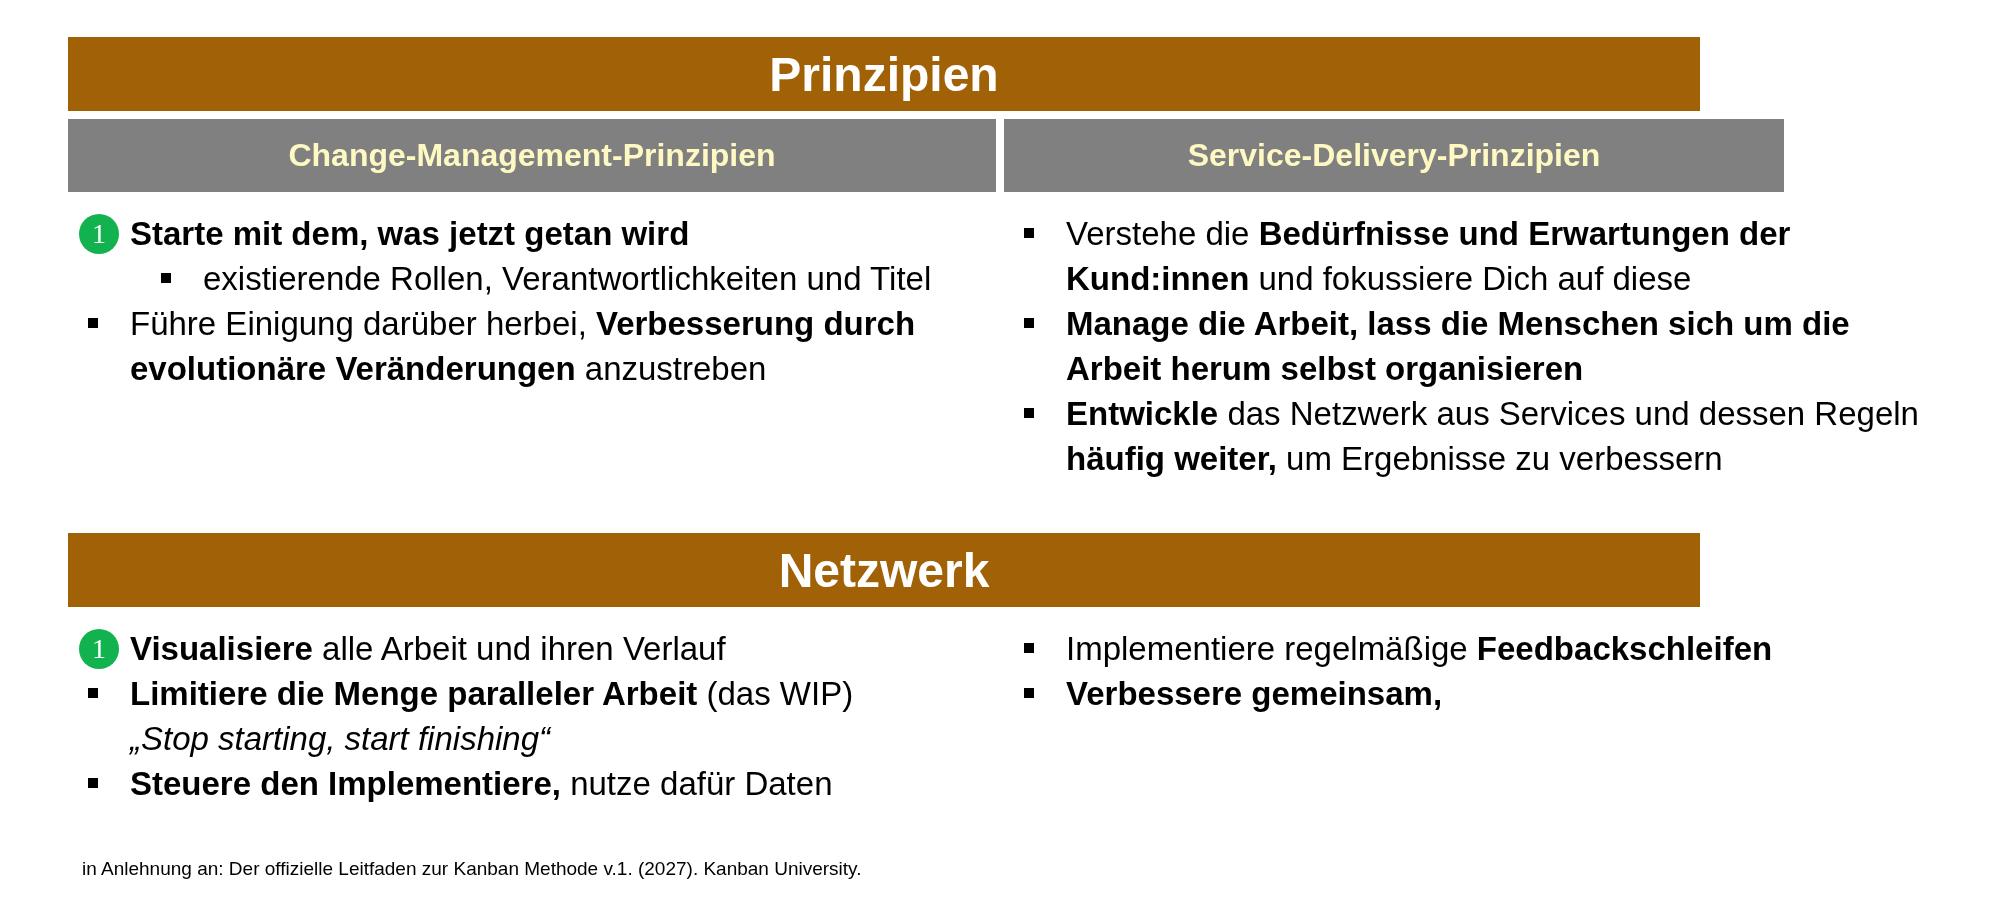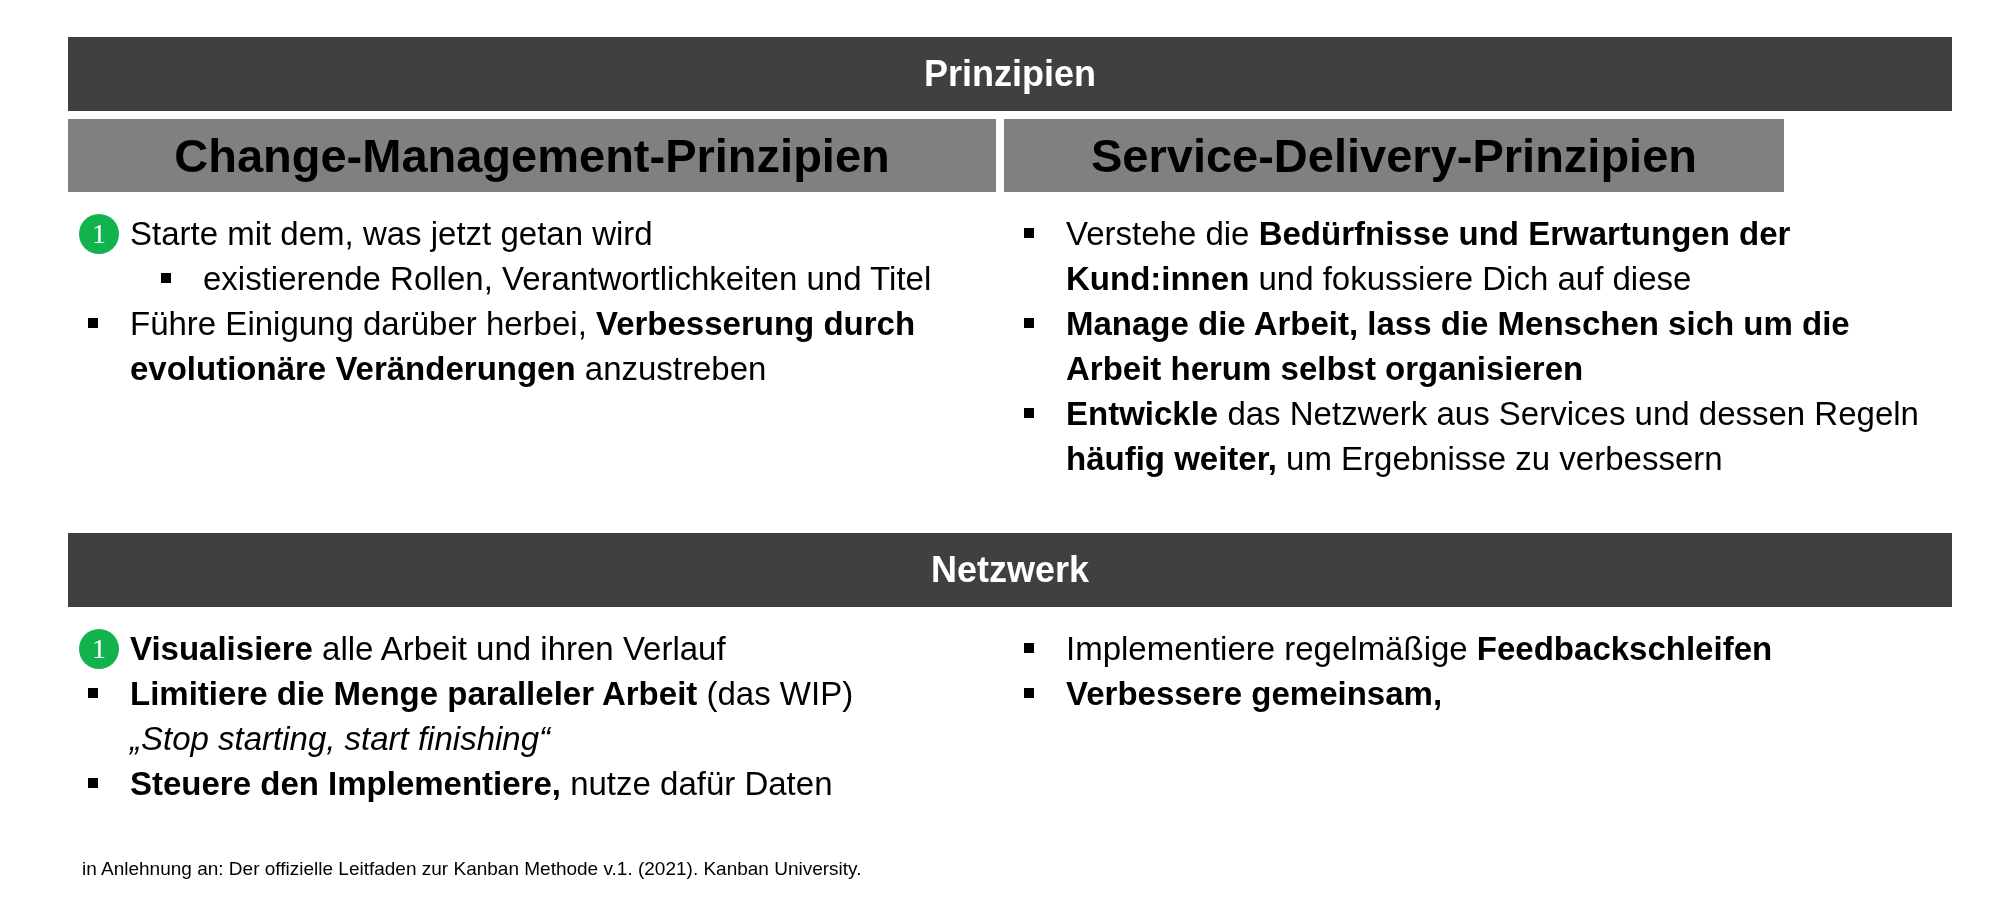--- a/index.html
+++ b/index.html
@@ -1,21 +1,21 @@
 <!DOCTYPE html>
 <html><head>
 <meta charset="utf-8">
 <style>
   html, body { margin:0; padding:0; background:#ffffff; }
   body { width:2000px; height:914px; position:relative; overflow:hidden;
          font-family:"Liberation Sans", "DejaVu Sans", sans-serif; color:#000; }
-  .bar-black { position:absolute; left:68px; width:1884px; height:74px; background:#404040;
-               color:#fff; font-weight:bold; font-size:36px; display:flex; align-items:center; justify-content:center; }
-  .bar-gray { position:absolute; top:119px; height:73px; background:#808080; color:#000000;
-              font-weight:bold; font-size:47px; display:flex; align-items:center; justify-content:center; }
+  .bar-black { position:absolute; left:68px; width:1632px; height:74px; background:#a16207;
+               color:#fff; font-weight:bold; font-size:48px; display:flex; align-items:center; justify-content:center; }
+  .bar-gray { position:absolute; top:119px; height:73px; background:#808080; color:#fef9c3;
+              font-weight:bold; font-size:32px; display:flex; align-items:center; justify-content:center; }
   .col { position:absolute; font-size:33px; line-height:45px; }
   .item { position:relative; padding-left:60px; }
   .item.sub { padding-left:133px; }
   .bullet { position:absolute; left:18px; top:17px; width:10px; height:10px; background:#000; }
   .item.sub .bullet { left:91px; }
   .badge { position:absolute; left:9px; top:3px; width:40px; height:40px; border-radius:50%;
            background:#12b24f; color:#fff; font-family:"Liberation Serif", serif; font-size:28px;
            display:flex; align-items:center; justify-content:center; line-height:1; }
   .it { font-style:italic; }
   .footnote { position:absolute; left:82px; top:858px; font-size:19px; color:#000; }
@@ -27,21 +27,21 @@
   <span>Prinzipien</span>
 </div>
 <div class="bar-gray" style="left:68px;width:928px;">
   <span>Change-Management-Prinzipien</span>
 </div>
 <div class="bar-gray" style="left:1004px;width:780px;">
   <span>Service-Delivery-Prinzipien</span>
 </div>
 
 <div class="col" style="left:70px;top:211px;width:940px;">
-    <div class="item"><span class="badge">1</span><span style="font-weight: normal;">Starte mit dem, was jetzt getan wird</span></div>
+    <div class="item"><span class="badge">1</span><span style="font-weight: bold;">Starte mit dem, was jetzt getan wird</span></div>
     <div class="item sub"><span class="bullet"></span></div>
     <div class="item sub"><span class="bullet"></span><span>existierende Rollen, Verantwortlichkeiten und Titel</span></div>
     <div class="item"><span class="bullet"></span><span>Führe Einigung darüber herbei, </span><span style="font-weight: bold;">Verbesserung durch evolutionäre Veränderungen</span><span> anzustreben</span></div>
   </div>
 <div class="col" style="left:1006px;top:211px;width:920px;">
     <div class="item"><span class="bullet"></span><span>Verstehe die </span><span style="font-weight: bold;">Bedürfnisse und Erwartungen der Kund:innen</span><span> und fokussiere Dich auf diese</span></div>
     <div class="item"><span class="bullet"></span><span style="font-weight: bold;">Manage die Arbeit, lass die Menschen sich um die Arbeit herum selbst organisieren</span></div>
     <div class="item"><span class="bullet"></span><span style="font-weight: bold;">Entwickle</span><span> das Netzwerk aus Services und dessen Regeln </span><span style="font-weight: bold;">häufig weiter,</span><span> um Ergebnisse zu verbessern</span></div>
   </div>
 
@@ -52,13 +52,13 @@
 <div class="col" style="left:70px;top:626px;width:940px;">
     <div class="item"><span class="badge">1</span><span style="font-weight: bold;">Visualisiere</span><span> alle Arbeit und ihren Verlauf</span></div>
     <div class="item"><span class="bullet"></span><span style="font-weight: bold; margin-top: 12px;">Limitiere die Menge paralleler Arbeit</span><span> (das WIP)</span><br><span class="it">„Stop starting, start finishing“</span></div>
     <div class="item"><span class="bullet"></span><span style="font-weight: bold;">Steuere den Implementiere,</span><span> nutze dafür Daten</span></div>
   </div>
 <div class="col" style="left:1006px;top:626px;width:920px;">
     <div class="item"><span class="bullet"></span><span>Implementiere regelmäßige </span><span style="font-weight: bold;">Feedbackschleifen</span></div>
     <div class="item"><span class="bullet"></span><span style="font-weight: bold;">Verbessere gemeinsam,</span><br></div>
   </div>
 
-<div class="footnote">in Anlehnung an: Der offizielle Leitfaden zur Kanban Methode v.1. (2021). Kanban University.</div>
+<div class="footnote">in Anlehnung an: Der offizielle Leitfaden zur Kanban Methode v.1. (2027). Kanban University.</div>
 
 </body></html>

